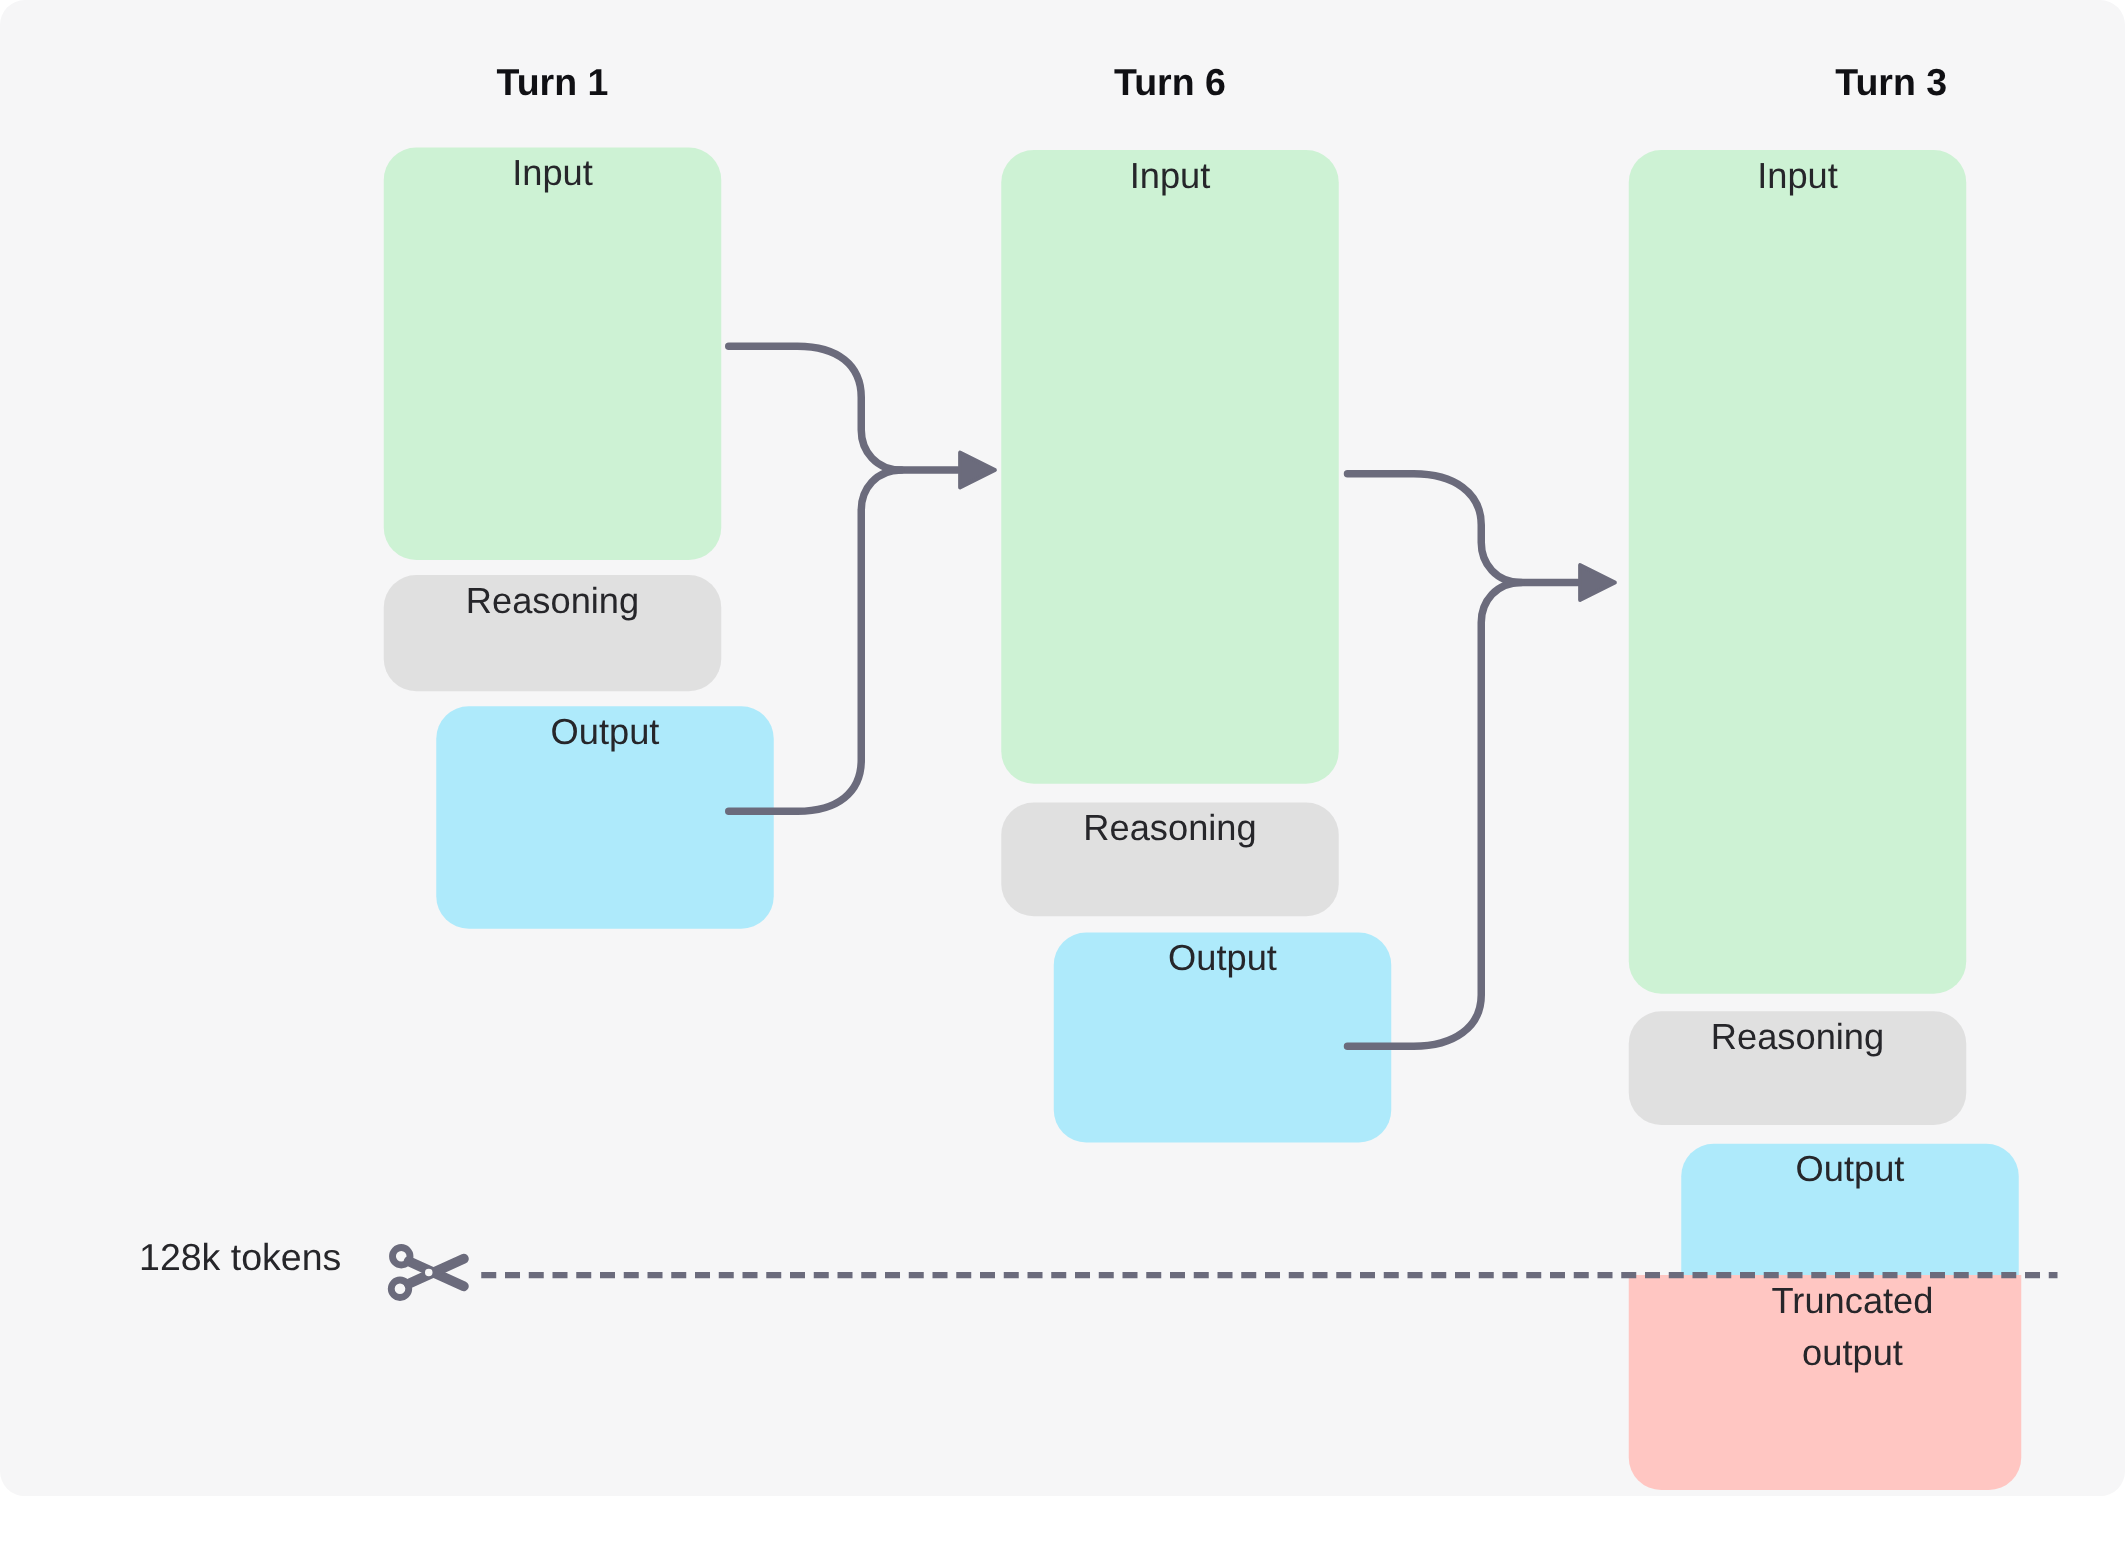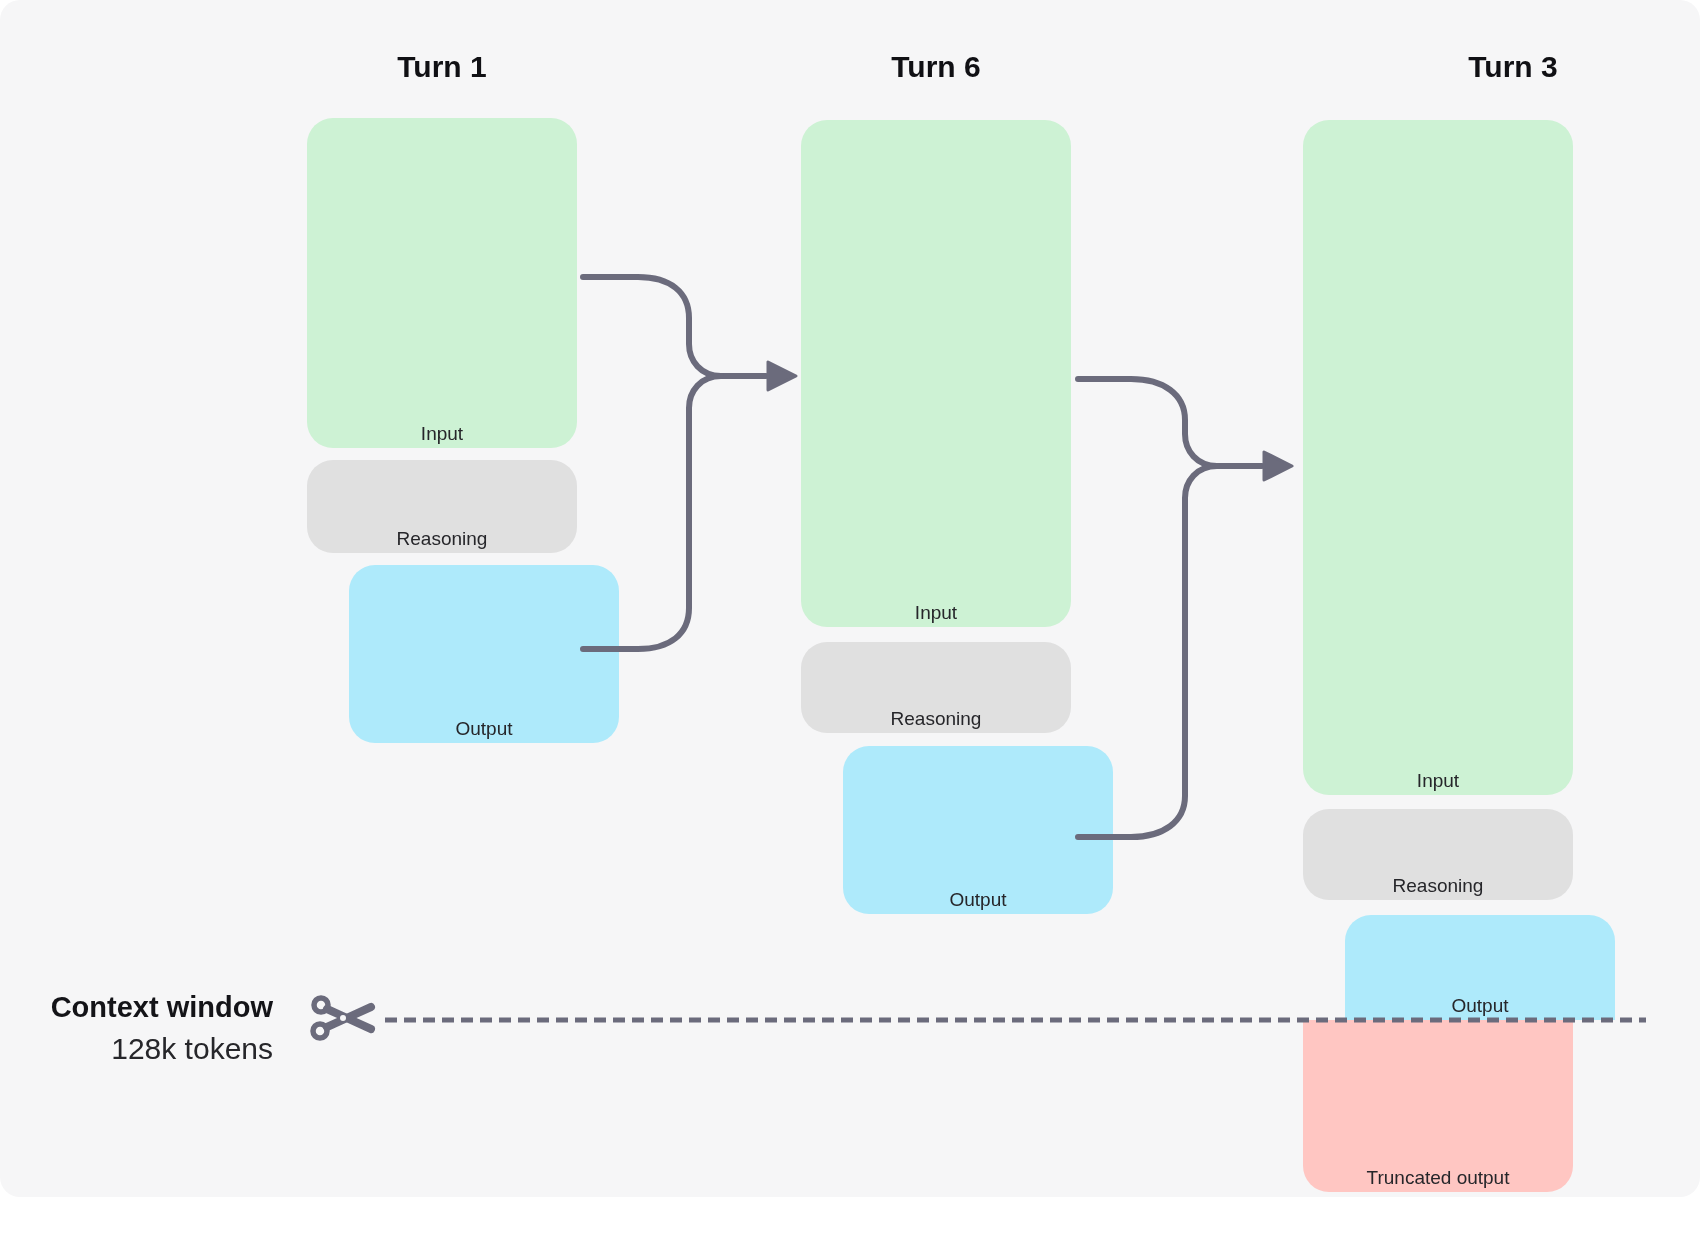--- a/index.html
+++ b/index.html
@@ -19,29 +19,29 @@
     text-align:center;
     font-size:30px;
     font-weight:600;
     color:#101014;
   }
   .box{
     position:absolute;
     width:270px;
     border-radius:26px;
     display:flex;
-    align-items:flex-end;
+    align-items:flex-start;
     justify-content:center;
-    font-size:19px;
+    font-size:29px;
     color:#26262a;
   }
   .box.input{background:var(--c-input,#cdf2d4);}
   .box.reasoning{background:var(--c-reasoning,#e0e0e0);}
   .box.output{background:var(--c-output,#aeeafb);margin-left:42px;}
-  .box.truncated{background:var(--c-truncated,#ffc6c2);}
+  .box.truncated{background:var(--c-truncated,#ffc6c2);padding-left:44px;}
   .box .box-label{text-align:center;line-height:1.45;}
   .box.truncated .box-label{max-width:180px;}
   #output3{border-radius:26px 26px 0 0;}
   #truncated3{border-radius:0 0 26px 26px;}
   .overlay{
     position:absolute;left:0;top:0;width:1700px;height:1234px;
     pointer-events:none;
   }
   .connector{
     stroke:var(--c-connector,#6b6b7c);
@@ -132,17 +132,16 @@
 
   <svg class="scissors" viewBox="0 0 74 54">
     <circle class="stroke" cx="17" cy="10" r="7" stroke-width="5.5"></circle>
     <circle class="stroke" cx="16" cy="36" r="7" stroke-width="5.5"></circle>
     <line class="stroke" x1="23" y1="14" x2="67" y2="34" stroke-width="8" stroke-linecap="round"></line>
     <line class="stroke" x1="23" y1="32" x2="67" y2="12" stroke-width="8" stroke-linecap="round"></line>
     <circle cx="39" cy="23" r="3" fill="#f6f6f7"></circle>
   </svg>
 
   <div class="ctx">
-    <div class="ctx-label">Context window</div>
     <div class="ctx-tokens">128k tokens</div>
   </div>
 
 </div>
 
 </body></html>

